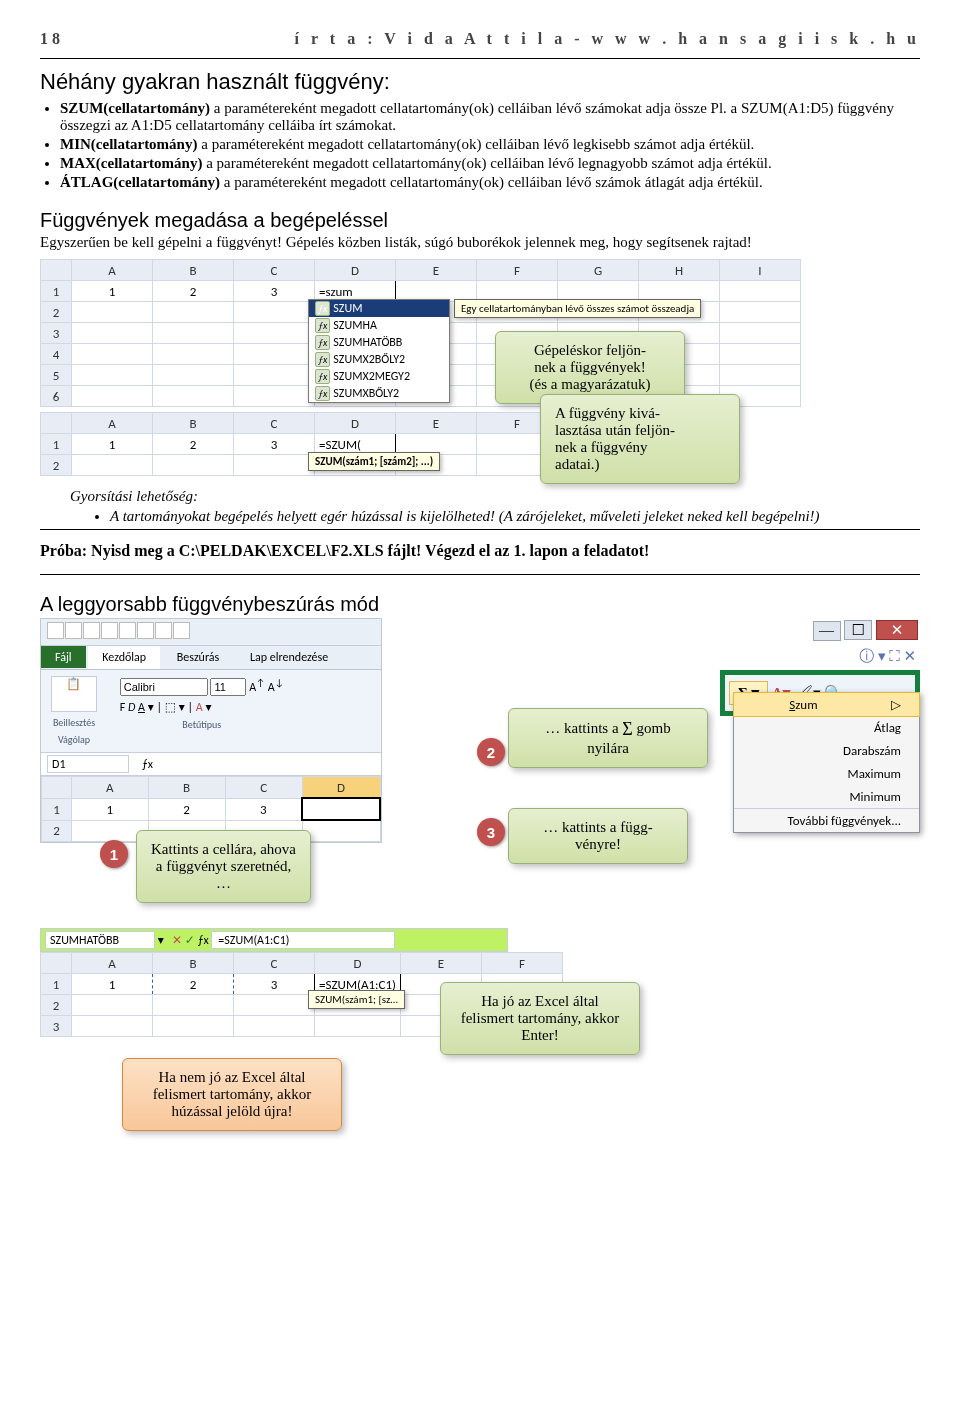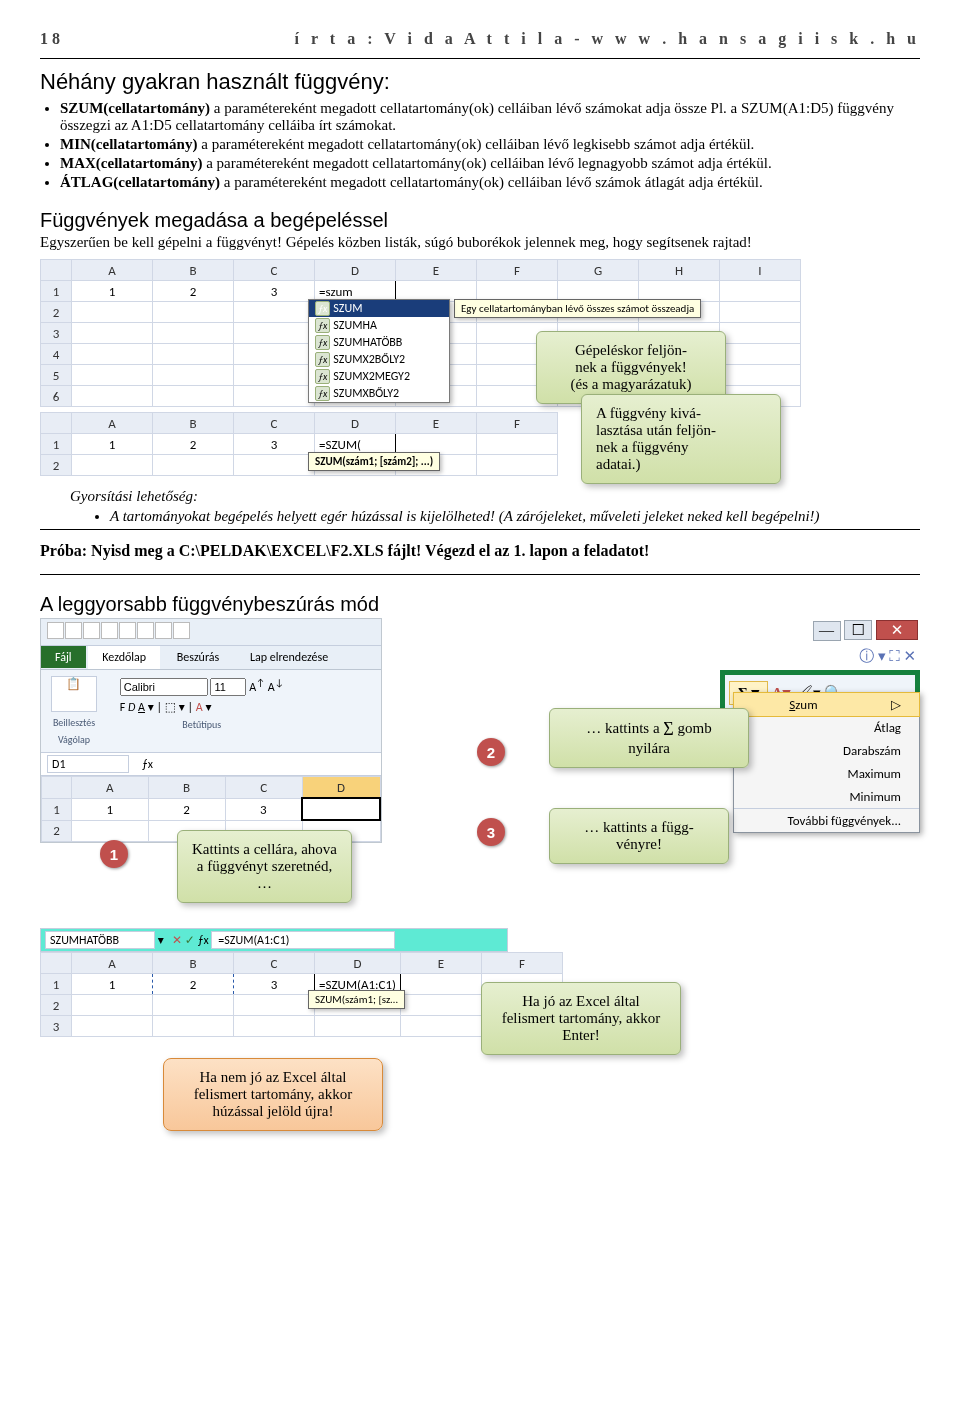--- a/index.html
+++ b/index.html
@@ -13,22 +13,22 @@
   .grid { border-collapse: collapse; background:#fff; font-family:Calibri,Arial,sans-serif; font-size:13px; }
   .grid th, .grid td { border:1px solid #d0d7e5; width:72px; height:18px; text-align:center; padding:1px 4px; }
   .grid th { background:#e8edf5; color:#333; font-weight:normal; }
   .grid th.rowhead { background:#e8edf5; width:22px; }
   .grid td.left { text-align:left; }
   .dropdown { position:absolute; background:#fff; border:1px solid #7a7a7a; font-family:Calibri,Arial,sans-serif; font-size:12px; box-shadow:2px 2px 5px rgba(0,0,0,0.3); z-index:3;}
   .dropdown .sel { background:#1a3d7a; color:#fff; padding:1px 6px; }
   .dropdown .item { padding:1px 6px; }
   .fx-chip { display:inline-block; background:#dbe5d2; border:1px solid #9ab07a; border-radius:2px; font-style:italic; font-size:10px; padding:0 2px; margin-right:3px;}
   .hint-box { background:#ffffe1; border:1px solid #666; font-size:11px; padding:2px 6px; font-family:Calibri,Arial,sans-serif; position:absolute; box-shadow:2px 2px 4px rgba(0,0,0,0.25);}
-  .callout { position:absolute; background:linear-gradient(#e6efd0,#d0e0a8); border:1px solid #9ab07a; border-radius:6px; padding:10px 14px; font-family:"Times New Roman",serif; font-size:15px; box-shadow:3px 3px 6px rgba(0,0,0,0.25); text-align:center;margin-left:41px; }
-  .callout-red { background:linear-gradient(#fde1c5,#f8c79a); border-color:#d88a3a;border-radius:8px; }
+  .callout { position:absolute; background:linear-gradient(#e6efd0,#d0e0a8); border:1px solid #9ab07a; border-radius:6px; padding:10px 14px; font-family:"Times New Roman",serif; font-size:15px; box-shadow:3px 3px 6px rgba(0,0,0,0.25); text-align:center; }
+  .callout-red { background:linear-gradient(#fde1c5,#f8c79a); border-color:#d88a3a; }
   .badge { position:absolute; width:28px; height:28px; border-radius:50%; background:#c0504d; color:#fff; font-weight:bold; font-family:Arial,sans-serif; display:flex; align-items:center; justify-content:center; box-shadow:1px 1px 3px rgba(0,0,0,0.4); z-index:4;}
   .em { font-style: italic; }
   .bold { font-weight:bold; }
   hr.sep { border:none; border-top:1px solid #000; margin:4px 0;}
   .proba { font-family:"Times New Roman",serif; font-weight:bold; font-size:16px; margin:12px 0 14px 0; }
   .excel-window { border:1px solid #c0c8d0; background:#e8eff7; font-family:Calibri,Arial,sans-serif; font-size:12px; }
   .ribbon-tabs span{ display:inline-block; padding:4px 14px; }
   .ribbon-tabs .active{ background:#fff; border-bottom:1px solid #fff;}
   .ribbon-tabs .file{ background:#276f2b; color:#fff; }
   .ribbon-body{ background:#eff4fa; padding:6px 10px; border-top:1px solid #bcc6d2;}
@@ -295,21 +295,21 @@
     <span>… kattints a </span><span class="sigma">Σ</span><span> gomb nyilára</span>
   </div>
 
   <div class="badge" style="left:437px; top:200px;">3</div>
   <div class="callout" style="left:468px; top:190px; width:150px; white-space:pre-line;"><span>… kattints a függ-
 vényre!</span></div>
 </div>
 
 <div class="area-wrapper" style="height:200px; margin-top:20px;">
   <div style="position:absolute;left:0;top:0;">
-    <div style="font-family:Calibri,Arial,sans-serif;font-size:12px;border:1px solid #c5cede;background:#5eead4;padding:2px 4px;width:458px;">
+    <div style="font-family:Calibri,Arial,sans-serif;font-size:12px;border:1px solid #c5cede;background:#bef264;padding:2px 4px;width:458px;">
       <span style="display:inline-block;width:100px;border:1px solid #c5cede;background:#fff;padding:1px 4px;">SZUMHATÖBB</span>
       ▾ &nbsp; <span style="color:#c0504d;">✕</span> <span style="color:#3a7a3a;">✓</span>
       <span>ƒx</span>
       <span style="display:inline-block;border:1px solid #c5cede;background:#fff;padding:1px 6px;width:170px;">=SZUM(A1:C1)</span>
     </div>
     <table class="grid">
       <tbody>
           <tr>
             <th class="rowhead"></th>
             <th>A</th>

